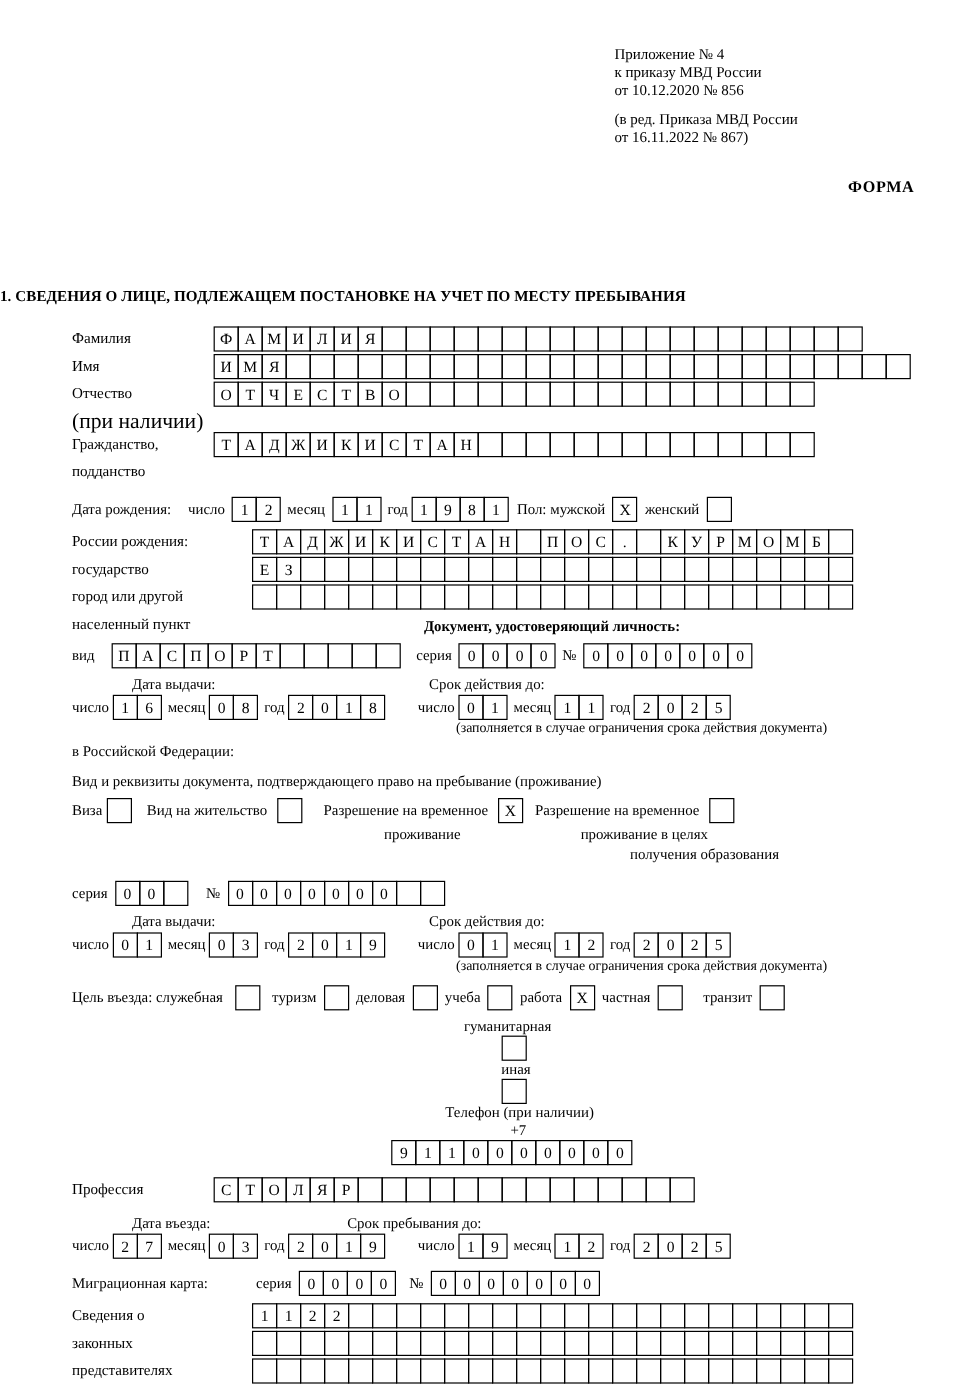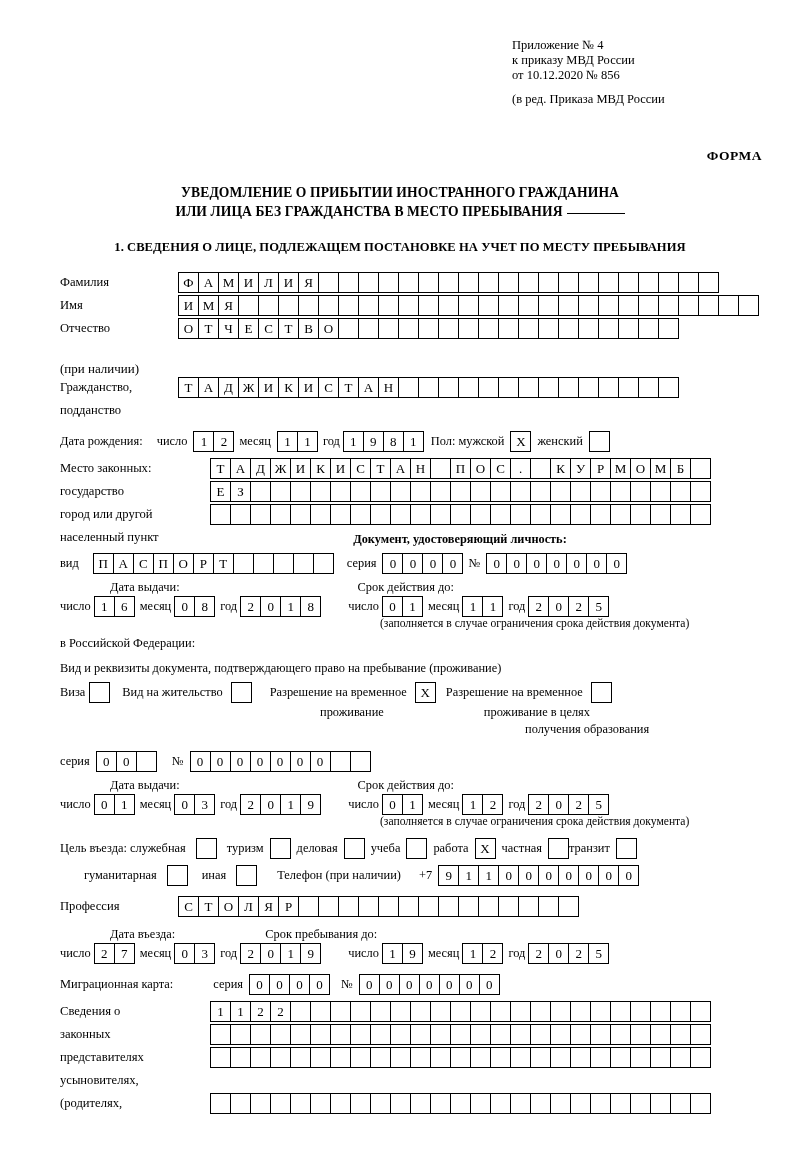--- a/index.html
+++ b/index.html
@@ -56,21 +56,21 @@
     width: 58px;
     border-bottom: 1px solid #000;
     vertical-align: 2px;
     margin-left: 4px;
   }
   .section-title {
     position: absolute;
     top: 240px;
     left: 0;
     width: 800px;
-    text-align: center;
+    text-align: left;
     font-size: 12.6px;
     font-weight: bold;
     letter-spacing: 0.05px;
   }
   .content {
     position: absolute;
     top: 272px;
     left: 0;
     width: 800px;
   }
@@ -130,28 +130,25 @@
 </head>
 <body>
 
 <div class="page">
 
   <div class="header-block">
     <div>Приложение № 4</div>
     <div>к приказу МВД России</div>
     <div>от 10.12.2020 № 856</div>
     <div class="grp2">(в ред. Приказа МВД России</div>
+    <div>от 16.11.2022 № 867)</div>
   </div>
 
   <div class="forma">ФОРМА</div>
 
-  <div class="title">
-    <div>УВЕДОМЛЕНИЕ О ПРИБЫТИИ ИНОСТРАННОГО ГРАЖДАНИНА</div>
-    <div><span>ИЛИ ЛИЦА БЕЗ ГРАЖДАНСТВА В МЕСТО ПРЕБЫВАНИЯ</span><span class="u-line"></span></div>
-  </div>
 
   <div class="section-title">1. СВЕДЕНИЯ О ЛИЦЕ, ПОДЛЕЖАЩЕМ ПОСТАНОВКЕ НА УЧЕТ ПО МЕСТУ ПРЕБЫВАНИЯ</div>
 
   <div class="content">
 
     <div class="row">
       <div class="labelcol">Фамилия</div>
       <div class="boxes" id="surname-boxes">
           <div class="bx">Ф</div>
           <div class="bx">А</div>
@@ -242,21 +239,21 @@
           <div class="bx"></div>
           <div class="bx"></div>
           <div class="bx"></div>
           <div class="bx"></div>
           <div class="bx"></div>
           <div class="bx"></div>
           <div class="bx"></div>
         </div>
     </div>
     <div class="row">
-      <div class="labelcol" style="font-size:13px;margin-top:17px;">(при наличии)</div>
+      <div class="labelcol" style="font-size:18px;">(при наличии)</div>
     </div>
 
     <div class="row" style="margin-top:-4px;">
       <div class="labelcol">Гражданство,</div>
       <div class="boxes" id="citizenship-boxes">
           <div class="bx">Т</div>
           <div class="bx">А</div>
           <div class="bx">Д</div>
           <div class="bx">Ж</div>
           <div class="bx">И</div>
@@ -305,21 +302,21 @@
           <div class="bx">8</div>
           <div class="bx">1</div>
         </span>
       <span class="t12" style="margin-left:8px;text-align:right;">Пол: мужской</span>
       <span class="chk ml">X</span>
       <span class="t12 ml">женский</span>
       <span class="chk ml"></span>
     </div>
 
     <div class="row mt6">
-      <div class="labelcol w150">Место законных:</div>
+      <div class="labelcol w150">России рождения:</div>
       <div class="boxes" id="bp-row1">
           <div class="bx">Т</div>
           <div class="bx">А</div>
           <div class="bx">Д</div>
           <div class="bx">Ж</div>
           <div class="bx">И</div>
           <div class="bx">К</div>
           <div class="bx">И</div>
           <div class="bx">С</div>
           <div class="bx">Т</div>
@@ -586,25 +583,25 @@
       <span class="t12" style="margin-left:10px;">туризм</span>
       <span class="chk" style="margin-left:6px;"></span>
       <span class="t12" style="margin-left:6px;">деловая</span>
       <span class="chk" style="margin-left:6px;"></span>
       <span class="t12" style="margin-left:6px;">учеба</span>
       <span class="chk" style="margin-left:6px;"></span>
       <span class="t12" style="margin-left:6px;">работа</span>
       <span class="chk" style="margin-left:6px;">X</span>
       <span class="t12" style="margin-left:6px;">частная</span>
       <span class="chk" style="margin-left:6px;"></span>
-      <span class="t12" style="margin-left:0;font-family:Liberation Serif, serif;">транзит</span>
+      <span class="t12" style="margin-left:17px;font-family:Liberation Serif, serif;">транзит</span>
       <span class="chk" style="margin-left:6px;"></span>
     </div>
 
-    <div class="flexline mt6" style="padding-left:84px;">
+    <div class="flexline mt6" style="padding-left:84px;flex-direction:column;">
       <span class="t12">гуманитарная</span>
       <span class="chk" style="margin-left:10px;"></span>
       <span class="t12" style="margin-left:14px;">иная</span>
       <span class="chk" style="margin-left:10px;"></span>
       <span class="t12" style="margin-left:20px;">Телефон (при наличии)</span>
       <span class="t12" style="margin-left:18px;">+7</span>
       <span class="boxes" style="margin-left:6px;" id="phone-boxes">
           <div class="bx">9</div>
           <div class="bx">1</div>
           <div class="bx">1</div>
@@ -639,21 +636,21 @@
           <div class="bx"></div>
           <div class="bx"></div>
           <div class="bx"></div>
           <div class="bx"></div>
           <div class="bx"></div>
         </div>
     </div>
 
     <div class="flexline mt10" style="padding-left:110px;">
       <span class="t12">Дата въезда:</span>
-      <span class="t12" style="margin-left:90px;">Срок пребывания до:</span>
+      <span class="t12" style="margin-left:114px;">Срок пребывания до:</span>
     </div>
 
     <div class="flexline" style="margin-top:1px;">
       <span class="t12">число</span>
       <span class="boxes" style="margin-left:3px;" id="en-day">
           <div class="bx">2</div>
           <div class="bx">7</div>
         </span>
       <span class="t12 ml">месяц</span>
       <span class="boxes" style="margin-left:3px;" id="en-month">

